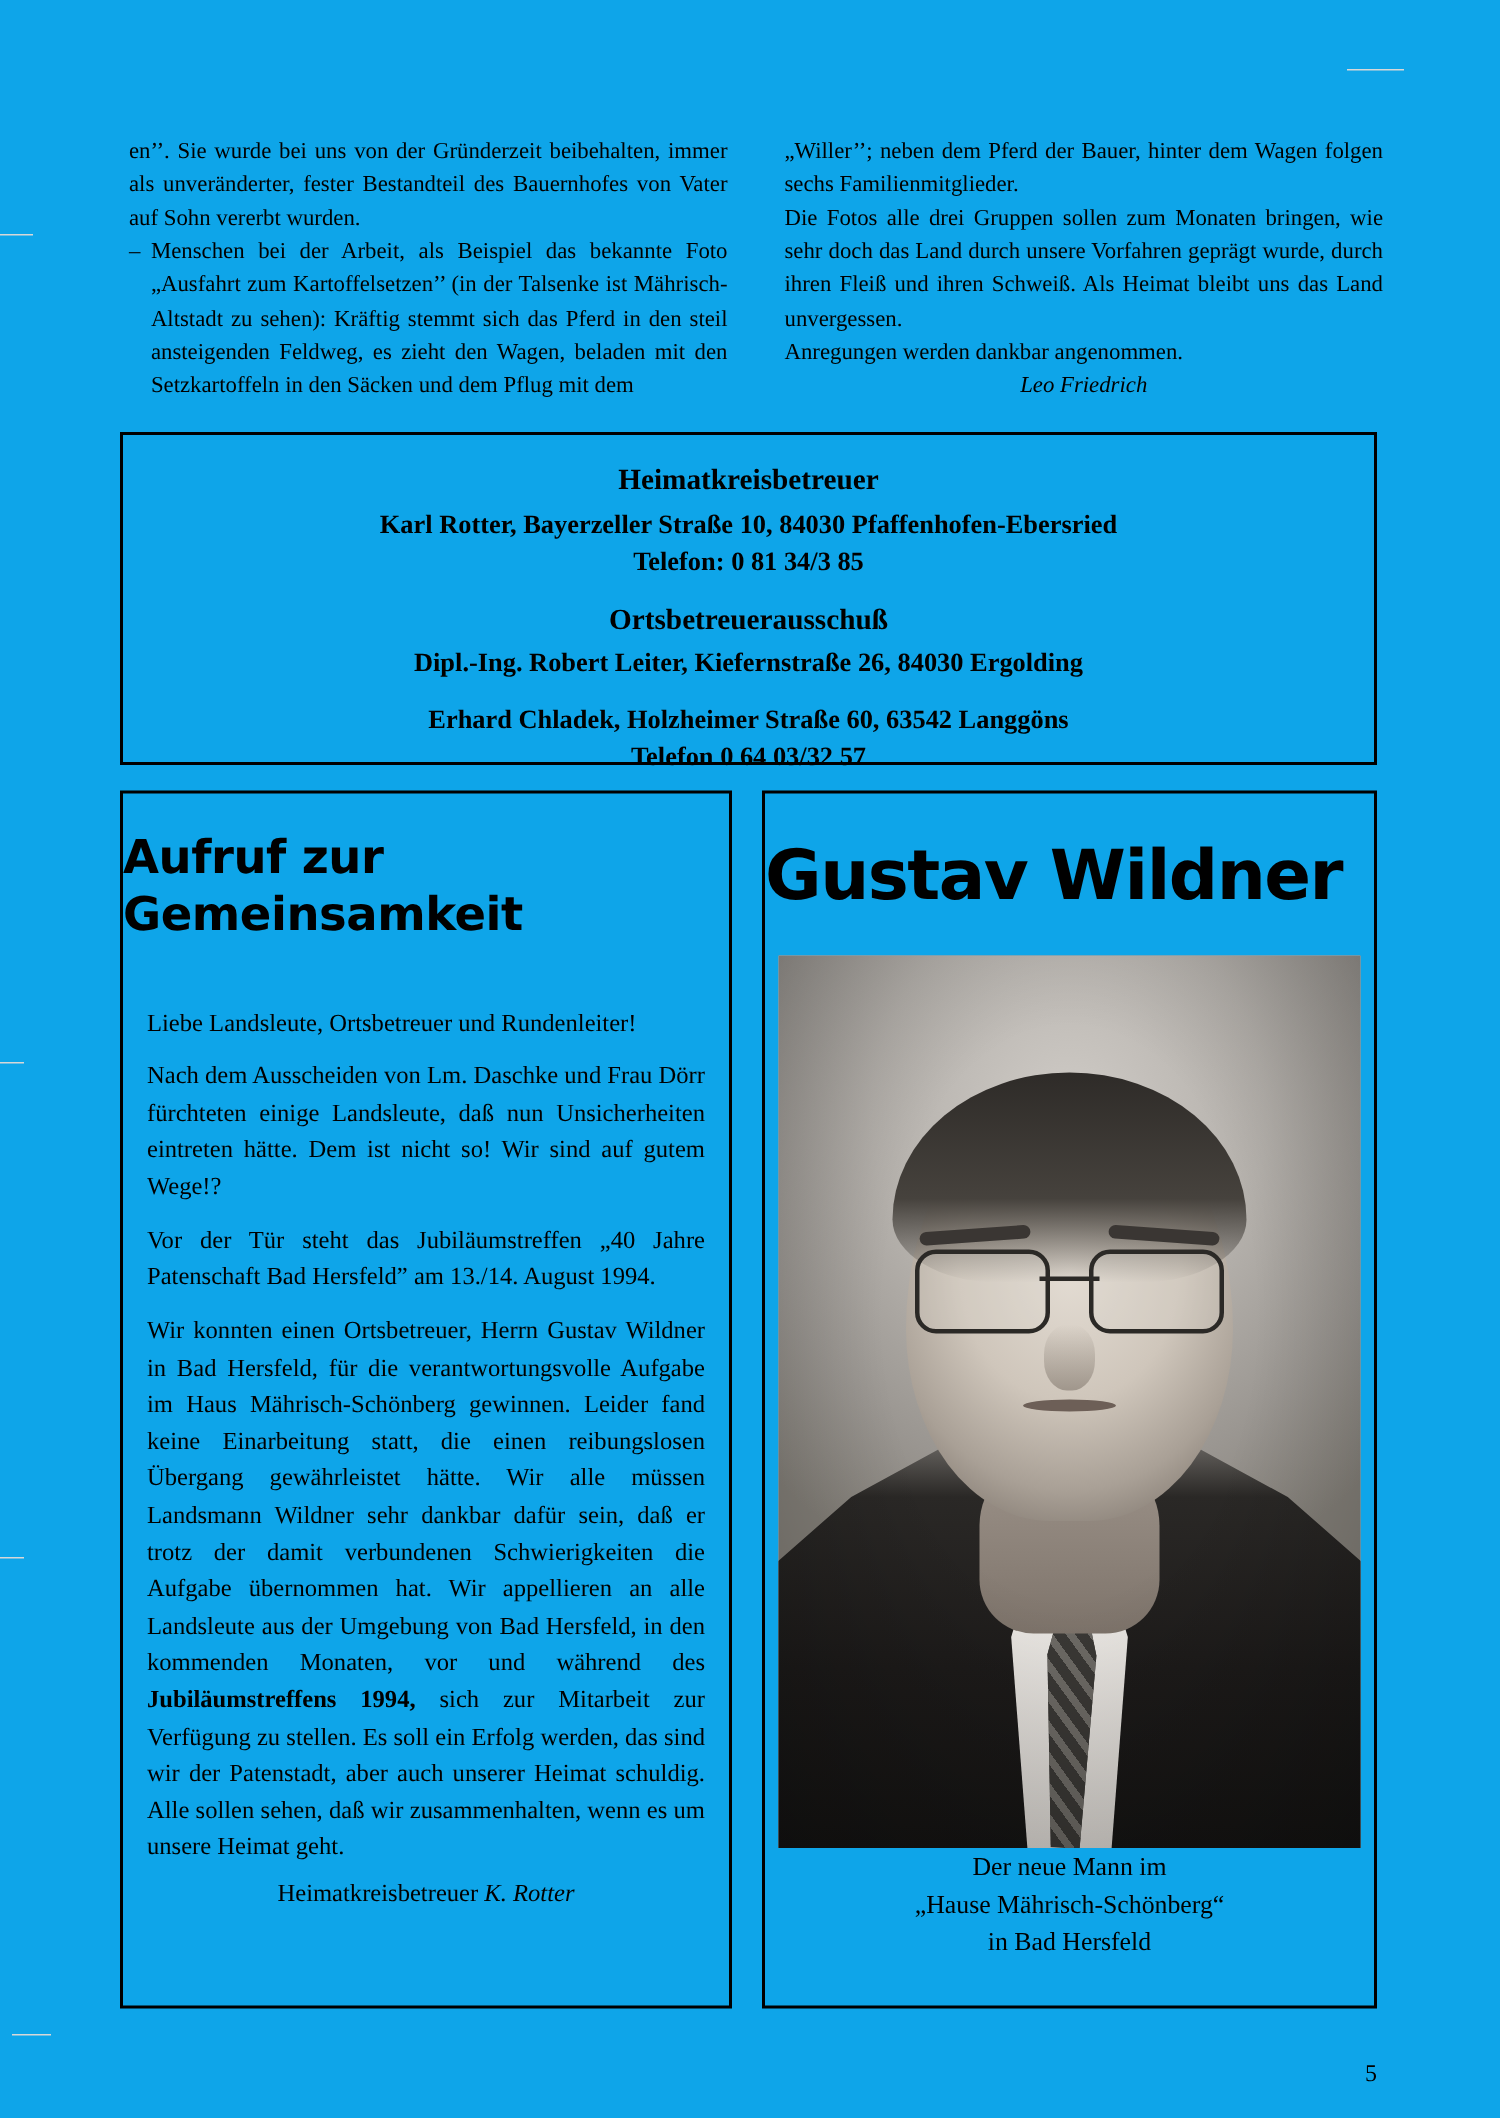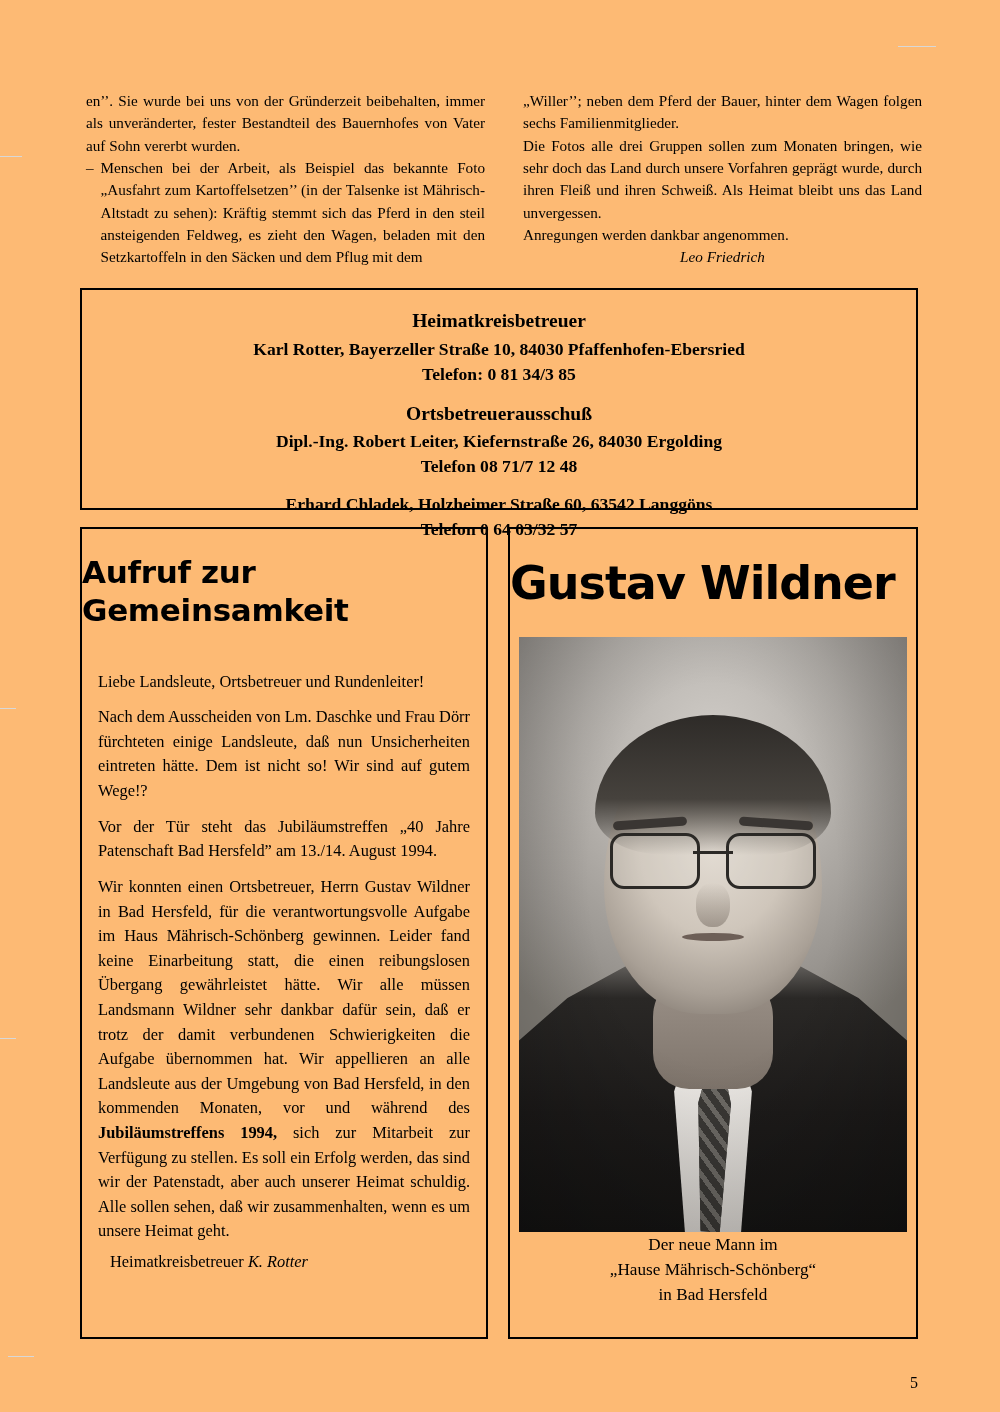--- a/index.html
+++ b/index.html
@@ -13,21 +13,21 @@
     position: relative;
     font-family: "Liberation Serif", serif;
     color: #000000;
     overflow: hidden;
   }
   .page {
     position: absolute;
     top: 0; left: 0;
     width: 1000px;
     height: 1412px;
-    background: #fdba74;
+    background: #0ea5e9;
   }
 
   
   .edge-noise {
     position: absolute;
     background: #d8d8d8;
   }
 
   
   .top-cols {
@@ -113,21 +113,21 @@
     line-height: 1.5;
     text-align: justify;
   }
   .left-body p {
     margin: 0 0 11px 0;
   }
   .left-body p.last {
     margin-bottom: 6px;
   }
   .left-sign {
-    text-align: left;
+    text-align: center;
     padding: 0 28px;
     font-size: 16.4px;
     margin-top: 8px;
   }
   .left-sign .ital {
     font-style: italic;
   }
 
   
   .right-panel {
@@ -338,21 +338,20 @@
 
   </div>
 
   <div class="betreuer-box">
     <div class="h">Heimatkreisbetreuer</div>
     <div>Karl Rotter, Bayerzeller Straße 10, 84030 Pfaffenhofen-Ebersried</div>
     <div>Telefon: 0 81 34/3 85</div>
     <div class="gap"></div>
     <div class="h">Ortsbetreuerausschuß</div>
     <div>Dipl.-Ing. Robert Leiter, Kiefernstraße 26, 84030 Ergolding</div>
-    <div>Telefon 08 71/7 12 48</div>
     <div class="gap"></div>
     <div>Erhard Chladek, Holzheimer Straße 60, 63542 Langgöns</div>
     <div>Telefon 0 64 03/32 57</div>
   </div>
 
   <div class="left-panel">
     <div class="aufruf-title">
       <div>Aufruf zur</div>
       <div>Gemeinsamkeit</div>
     </div>

